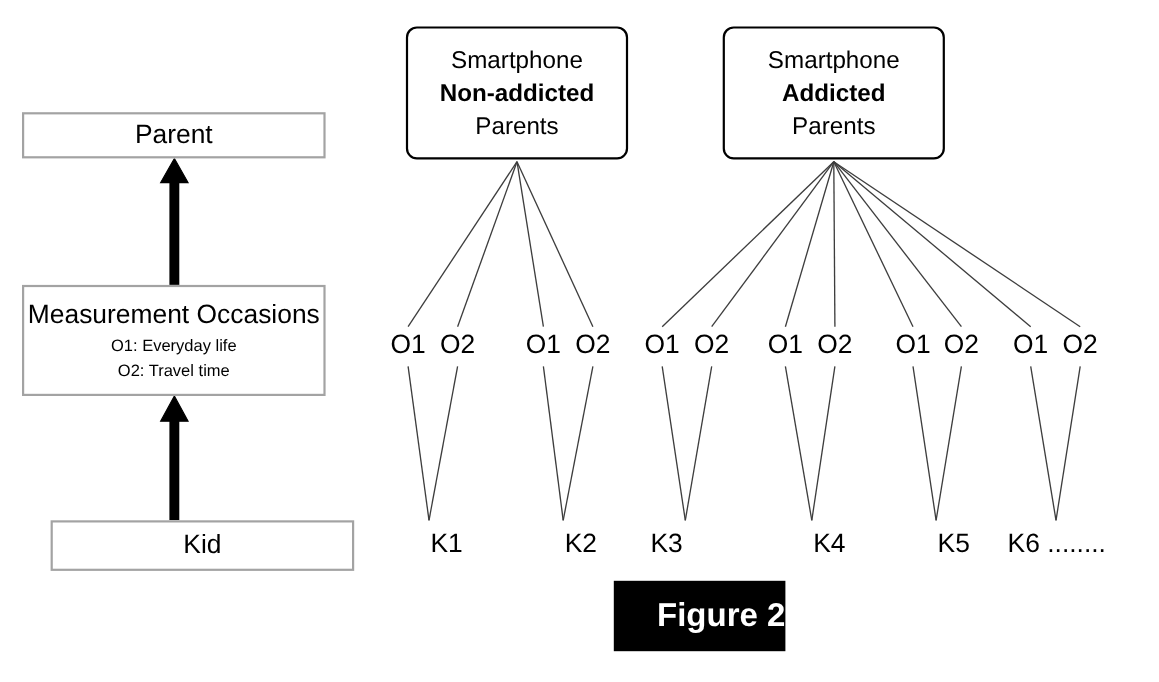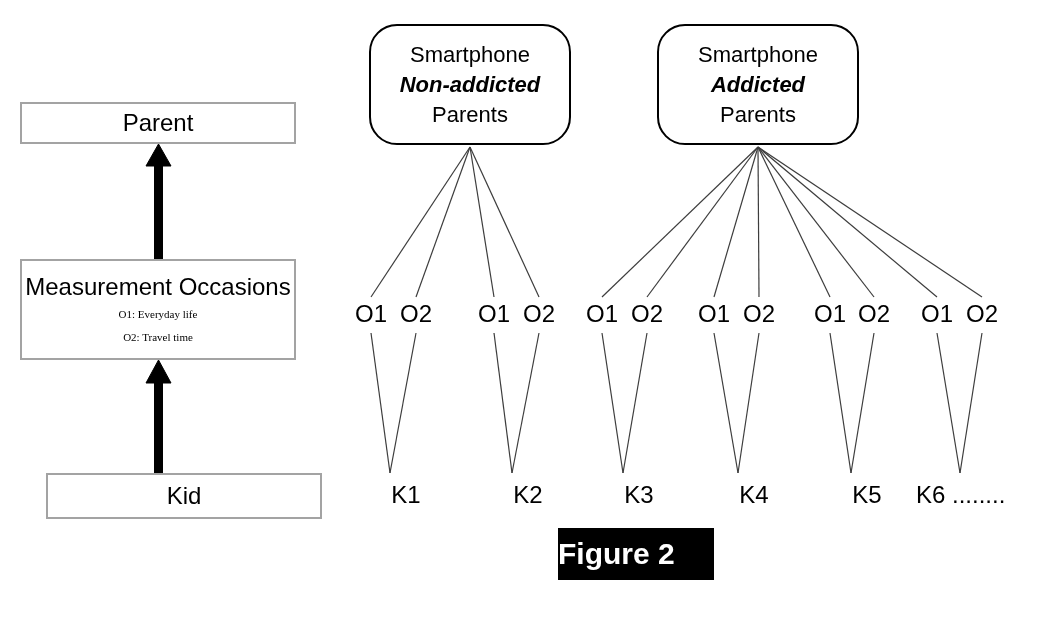--- a/index.html
+++ b/index.html
@@ -26,39 +26,39 @@
     display: flex;
     flex-direction: column;
     align-items: center;
     justify-content: center;
     text-align: center;
   }
   .parent-box  { left: 20px; top: 102px; width: 276px; height: 42px; font-size: 24px; }
   .kid-box     { left: 20px; top: 473px; width: 276px; height: 46px; font-size: 24px; margin-left: 26px; }
   .meas-box    { left: 20px; top: 259px; width: 276px; height: 101px; }
   .meas-title  { font-size: 24px; line-height: 32px; }
-  .meas-sub    { font-size: 11px; line-height: 23px; font-family: Liberation Serif, serif; }
+  .meas-sub    { font-size: 15px; line-height: 23px; }
   .roundbox {
     position: absolute;
     box-sizing: border-box;
     top: 24px;
     width: 202px;
     height: 121px;
     border: 2px solid #000000;
-    border-radius: 28px;
+    border-radius: 10px;
     background: #ffffff;
     display: flex;
     flex-direction: column;
     align-items: center;
     justify-content: center;
     text-align: center;
     font-size: 22px;
     line-height: 30px;
   }
-  .roundbox .bold-line { font-weight: bold; font-style: italic; }
+  .roundbox .bold-line { font-weight: bold; }
   .box-nonaddicted { left: 369px; }
   .box-addicted    { left: 657px; }
   .olabel {
     position: absolute;
     top: 300px;
     width: 44px;
     text-align: center;
     font-size: 24px;
   }
   .klabel {
@@ -67,28 +67,28 @@
     width: 44px;
     text-align: center;
     font-size: 24px;
     white-space: nowrap;
     margin-left: 16px;
   }
   .klabel.k6 { width: auto; text-align: left; }
   .figure-caption {
     position: absolute;
     left: 558px; top: 528px;
-    width: 156px; height: 52px;
+    width: 156px; height: 64px;
     background: #000000;
     color: #ffffff;
     font-size: 30px;
     font-weight: bold;
     display: flex;
     align-items: center;
-    justify-content: flex-start;
+    justify-content: flex-end;
   }
 </style>
 </head>
 <body>
 
 <div class="canvas">
 
   <svg class="lines-svg" viewBox="0 0 1054 620" xmlns="http://www.w3.org/2000/svg">
 
     <g fill="#000000" stroke="#000000">
@@ -168,21 +168,21 @@
   <span class="olabel" style="left:625px">O2</span>
   <span class="olabel" style="left:692px">O1</span>
   <span class="olabel" style="left:737px">O2</span>
   <span class="olabel" style="left:808px">O1</span>
   <span class="olabel" style="left:852px">O2</span>
   <span class="olabel" style="left:915px">O1</span>
   <span class="olabel" style="left:960px">O2</span>
 
   <span class="klabel" style="left:368px">K1</span>
   <span class="klabel" style="left:490px">K2</span>
-  <span class="klabel" style="left:601px">K3</span>
+  <span class="klabel" style="left:568px">K3</span>
   <span class="klabel" style="left:716px">K4</span>
   <span class="klabel" style="left:829px">K5</span>
   <span class="klabel k6" style="left:900px">K6 ........</span>
 
   <div class="figure-caption">
     <span>Figure 2</span>
   </div>
 
 </div>
 

